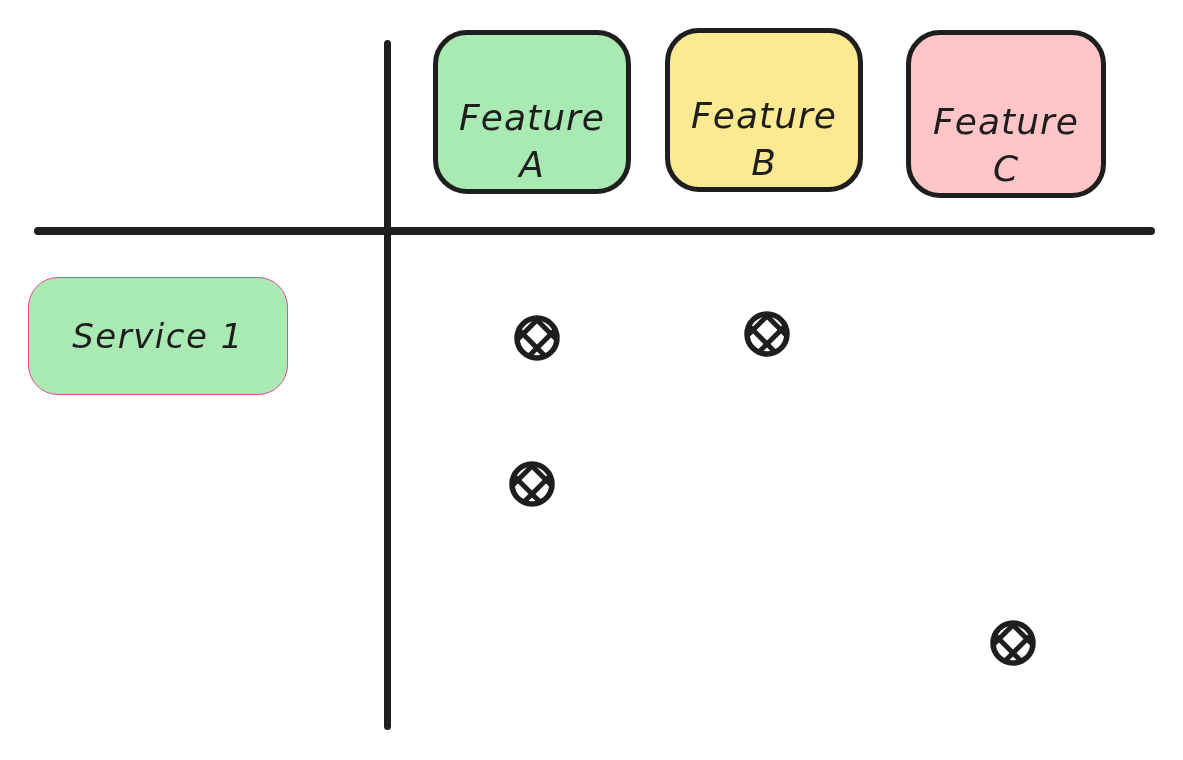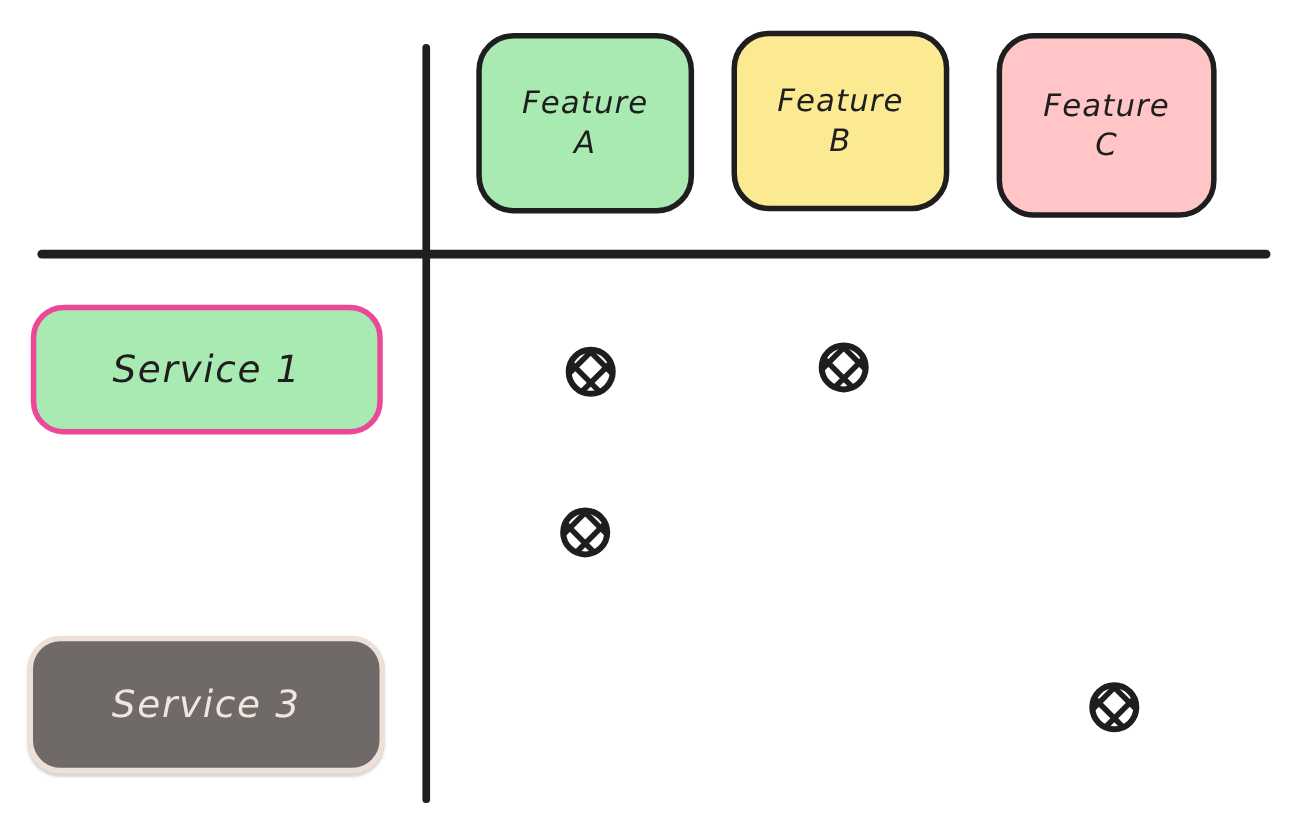--- a/index.html
+++ b/index.html
@@ -20,38 +20,38 @@
   .axis-h { left: 34px; top: 227px; width: 1121px; height: 8px; }
 
   
   .col-box {
     position: absolute;
     width: 198px;
     height: 164px;
     border: 5px solid #1e1e1e;
     border-radius: 34px;
     display: flex;
-    align-items: center;
+    align-items: flex-end;
     justify-content: center;
     text-align: center;
-    font-size: 28px;
+    font-size: 36px;
     letter-spacing: 1px;
     line-height: 1.3;
     font-style: italic;
   }
   .col-a { left: 433px; top: 30px;  background: #a9e9b2; }
   .col-b { left: 665px; top: 28px;  background: #fcea92; }
   .col-c { left: 906px; top: 30px;  background: #ffc5c7; height: 168px; width: 200px; }
 
   
   .row-box {
     position: absolute;
-    width: 320px;
+    width: 260px;
     height: 118px;
-    border: 5px solid #ec4899;
+    border: 1px solid #ec4899;
     border-radius: 30px;
     display: flex;
     align-items: center;
     justify-content: center;
     font-size: 34px;
     letter-spacing: 1.5px;
     font-style: italic;
   }
   .row-1 { left: 28px; top: 277px; background: #a9e9b2; }
   .row-2 { left: 28px; top: 425px; background: #ffc5c7; height: 122px; }
@@ -118,23 +118,20 @@
       <div>Feature</div>
       <div>C</div>
     </div>
   </div>
 
   <div class="row-box row-1">
     <span>Service 1</span>
   </div>
 
 
-  <div class="row-box row-3">
-    <span>Service 3</span>
-  </div>
 
   <div class="mark mark-s1a">
     <svg viewBox="0 0 52 52">
         <use href="#crosshatch-circle"></use>
       </svg>
   </div>
   <div class="mark mark-s1b">
     <svg viewBox="0 0 52 52">
         <use href="#crosshatch-circle"></use>
       </svg>

